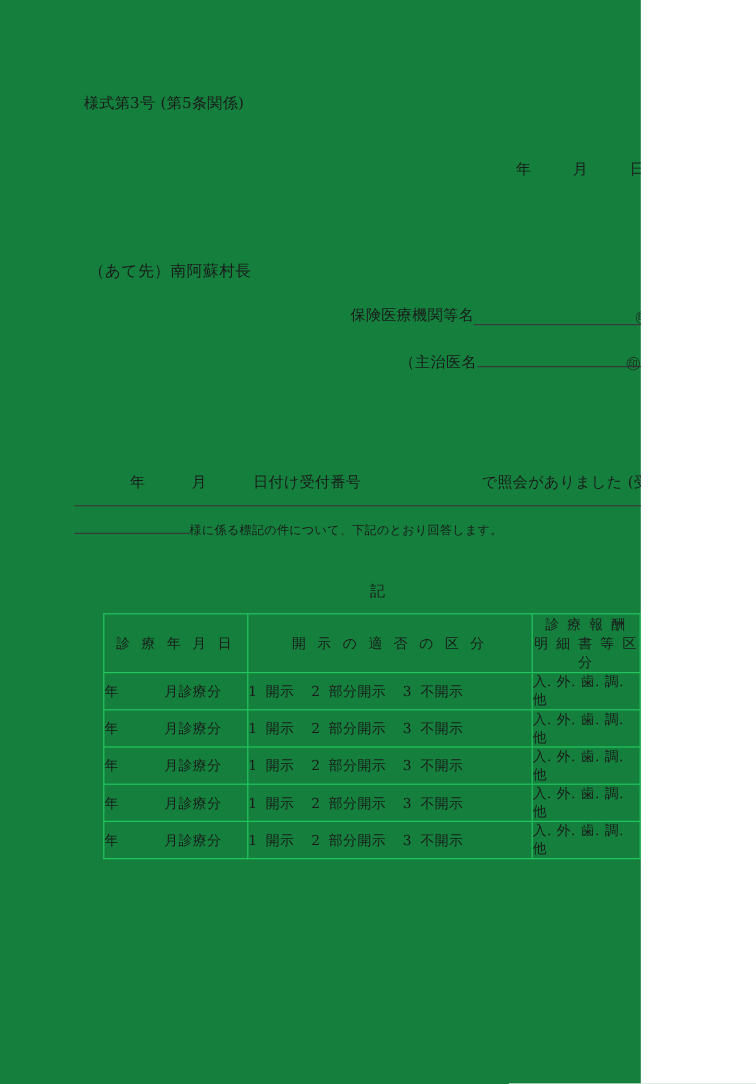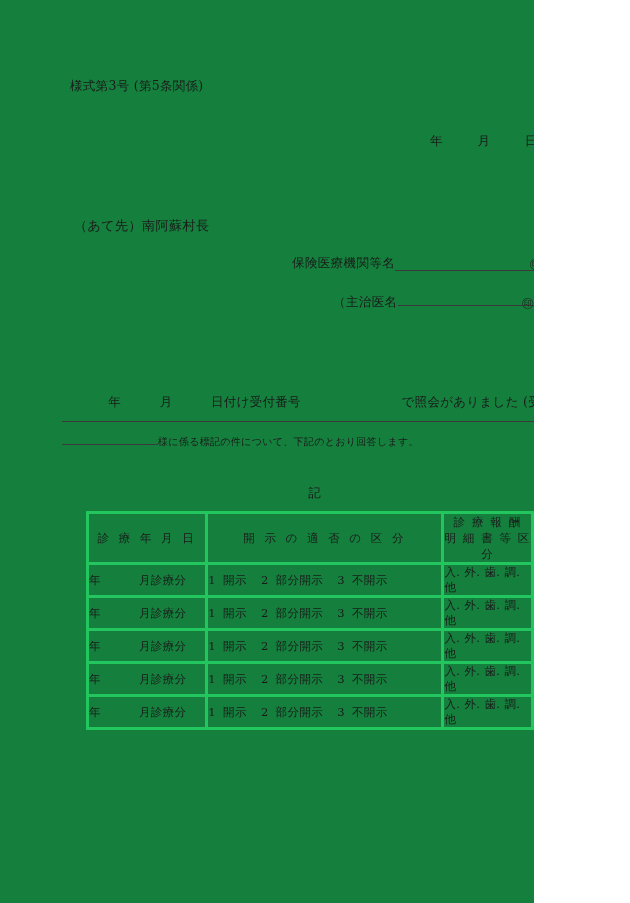--- a/index.html
+++ b/index.html
@@ -135,21 +135,21 @@
     left: 86px;
     top: 511px;
   }
   table.disclosure {
     border-collapse: collapse;
     font-size: 11.5px;
     table-layout: fixed;
   }
   table.disclosure td,
   table.disclosure th {
-    border: 3px solid #22c55e;
+    border: 1px solid #22c55e;
     padding: 0;
     font-weight: normal;
     vertical-align: middle;
     color: #1a1a1a;
   }
   .col-date   { width: 122px; }
   .col-kubun  { width: 243px; }
   .col-meisai { width: 92px; }
 
   .th-cell {

